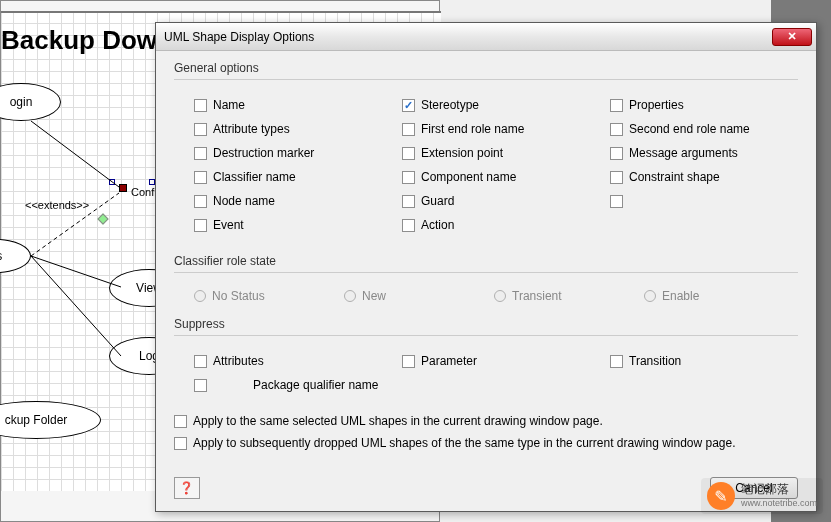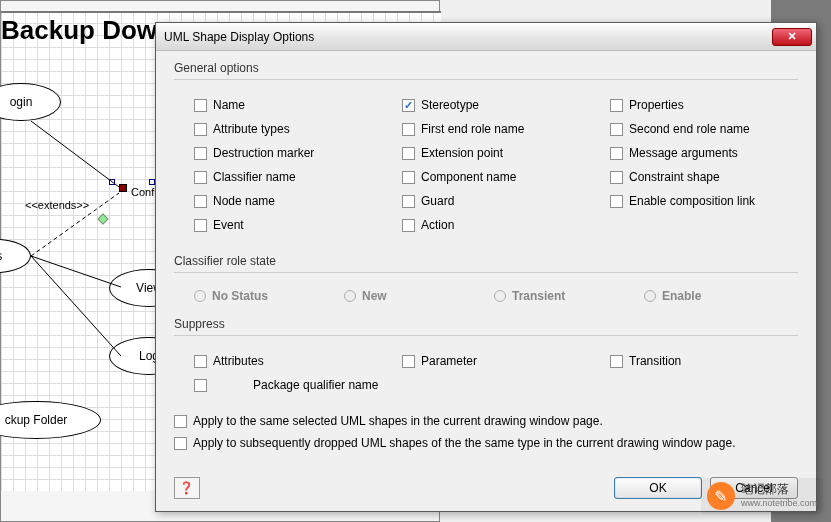--- a/index.html
+++ b/index.html
@@ -1,41 +1,41 @@
 <!DOCTYPE html>
 <html><head>
 <meta charset="utf-8">
 <style>
 * { box-sizing: border-box; font-family: "Segoe UI", Tahoma, sans-serif; font-size: 12px; }
 body { margin: 0; width: 831px; height: 522px; overflow: hidden; background: #f0f0f0; position: relative; }
 
 .bg-area { position: absolute; left: 0; top: 0; width: 440px; height: 522px; background: #f5f5f5; border: 1px solid #888; }
 .bg-grid { position: absolute; left: 0; top: 10px; width: 440px; height: 480px; background-image: linear-gradient(#ddd 1px, transparent 1px), linear-gradient(90deg, #ddd 1px, transparent 1px); background-size: 12px 12px; background-color: #fff; }
-.bg-title { position: absolute; left: 0; top: 14px; font-size: 26px; font-weight: bold; color: #000; }
+.bg-title { position: absolute; left: 0; top: 24px; font-size: 26px; font-weight: bold; color: #000; }
 .bg-ellipse { position: absolute; border: 1.5px solid #000; border-radius: 50%; background: #fff; display: flex; align-items: center; justify-content: center; font-size: 12px; }
 .bg-label { position: absolute; font-size: 11px; }
 .bg-marker { position: absolute; width: 8px; height: 8px; background: #8b0000; border: 1px solid #000; }
 .bg-green { position: absolute; width: 8px; height: 8px; background: #90ee90; border: 1px solid #888; transform: rotate(45deg); }
 .bg-handle { position: absolute; width: 6px; height: 6px; border: 1px solid #00008b; background: #fff; }
 .side-panel { position: absolute; right: 0; top: 0; width: 60px; height: 522px; background: #7a7a7a; }
 .hline { position: absolute; height: 2px; background: #777; }
 
 .modal { position: absolute; left: 155px; top: 22px; width: 662px; height: 490px; background: #f0f0f0; border: 1px solid #5a5a5a; box-shadow: 2px 2px 8px rgba(0,0,0,0.3); }
 .titlebar { height: 28px; background: linear-gradient(#fff, #e8e8e8 50%, #d8d8d8); display: flex; align-items: center; padding: 0 4px 0 8px; border-bottom: 1px solid #bbb; }
 .titlebar span { flex: 1; font-size: 12px; }
 .close-btn { width: 40px; height: 18px; background: linear-gradient(#e67, #c01118); border: 1px solid #800; border-radius: 3px; display: flex; align-items: center; justify-content: center; color: #fff; font-weight: bold; font-size: 11px; }
 .content { padding: 10px 18px; }
 .group-label { font-size: 12px; color: #333; margin-bottom: 4px; }
 .group-box { border-top: 1px solid #ccc; padding-top: 16px; margin-bottom: 14px; position: relative; }
 .row { display: flex; }
 .cell { flex: 1; display: flex; align-items: center; margin-bottom: 6px; min-height: 18px; padding-left: 20px; }
 .chk { width: 13px; height: 13px; border: 1px solid #8e8e8e; background: #fff; margin-right: 6px; display: flex; align-items: center; justify-content: center; font-size: 11px; line-height: 1; }
 .chk.checked::after { content: "✓"; color: #2a6fc9; font-weight: bold; }
 .radio-row { display: flex; padding-left: 20px; margin-bottom: 4px; gap: 0; }
-.radio-item { display: flex; align-items: center; width: 150px; font-weight: bold; }
+.radio-item { display: flex; align-items: center; width: 150px; }
 .radio { width: 12px; height: 12px; border: 1px solid #b0b0b0; border-radius: 50%; margin-right: 6px; background: #eee; }
 .disabled { color: #888; }
 .full-row { display: flex; align-items: center; margin-bottom: 8px; padding-left: 0; margin-top: 8px; }
 .btn-row { position: absolute; bottom: 12px; left: 18px; right: 18px; display: flex; align-items: center; }
 .btn { height: 22px; min-width: 88px; border: 1px solid #888; border-radius: 3px; background: linear-gradient(#fdfdfd, #e4e4e4); display: flex; align-items: center; justify-content: center; padding: 0 18px; margin-left: 8px; }
 .btn.default { border: 1px solid #3c7fb1; box-shadow: 0 0 1px #3c7fb1 inset; }
 .help-btn { width: 26px; height: 22px; border: 1px solid #999; background: #f5f5f5; display: flex; align-items: center; justify-content: center; }
 
 .watermark { position: absolute; right: 8px; bottom: 8px; display: flex; align-items: center; gap: 6px; background: rgba(0,0,0,0.05); padding: 4px 6px; border-radius: 4px; }
 .wm-icon { width: 28px; height: 28px; border-radius: 50%; background: #ff7f27; display: flex; align-items: center; justify-content: center; color: #fff; font-size: 16px; }
@@ -153,21 +153,20 @@
         <div class="cell">
             <span class="chk"></span>
             <span>Node name</span>
           </div>
         <div class="cell">
             <span class="chk"></span>
             <span>Guard</span>
           </div>
         <div class="cell">
             <span class="chk"></span>
-            <span>Enable composition link</span>
           </div>
       </div>
       <div class="row">
         <div class="cell">
             <span class="chk"></span>
             <span>Event</span>
           </div>
         <div class="cell">
             <span class="chk"></span>
             <span>Action</span>
@@ -232,23 +231,20 @@
         <span>Apply to subsequently dropped UML shapes of the the same type in the current drawing window page.</span>
       </div>
 
   </div>
 
   <div class="btn-row">
     <div class="help-btn">
         <span>❓</span>
       </div>
     <div style="flex:1"></div>
-    <div class="btn default">
-        <span>OK</span>
-      </div>
     <div class="btn">
         <span>Cancel</span>
       </div>
   </div>
 </div>
 
 <div class="watermark">
   <div class="wm-icon">✎</div>
   <div class="wm-text">
     <div>笔记部落</div>

